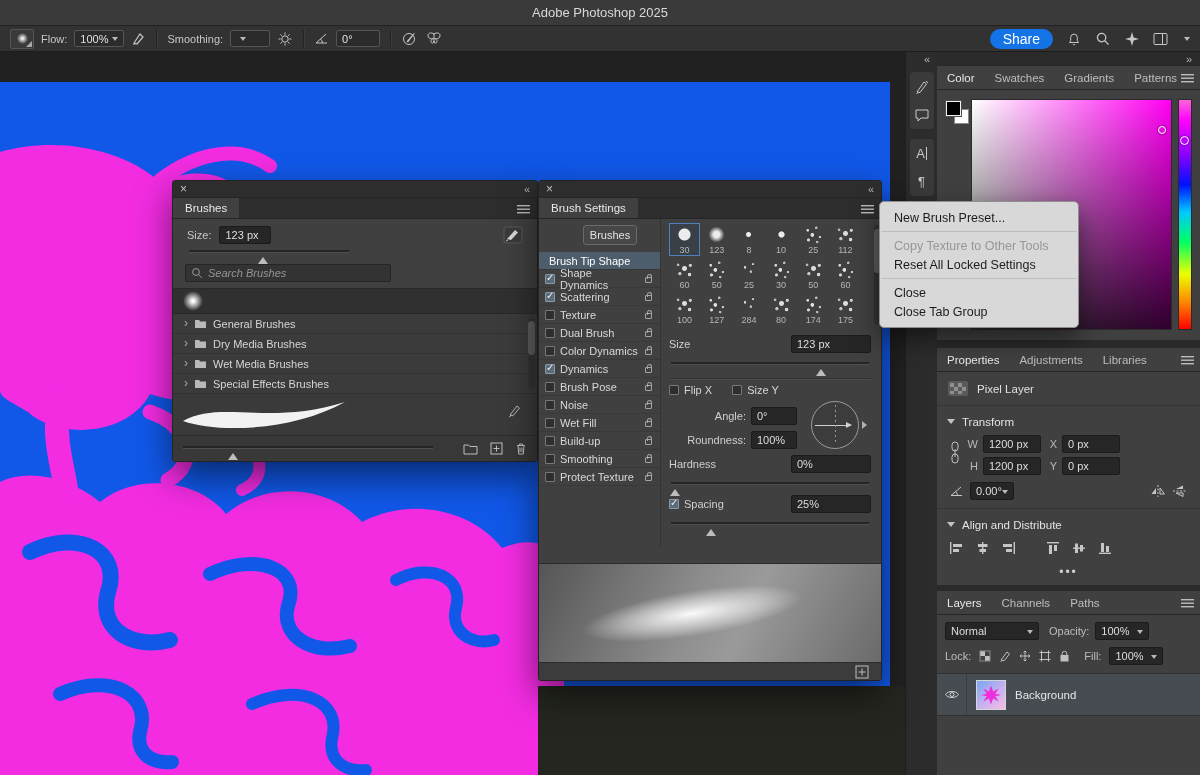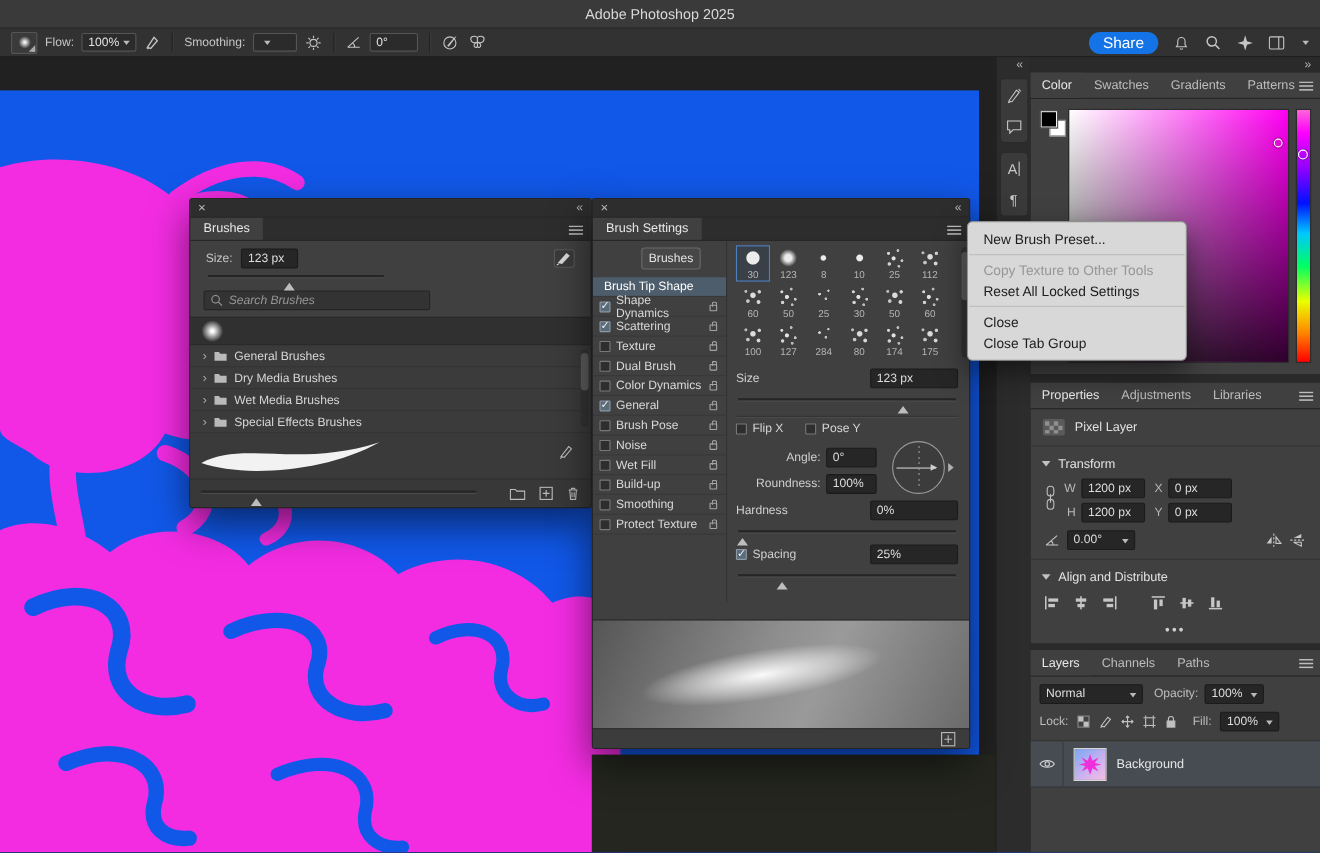--- a/index.html
+++ b/index.html
@@ -401,21 +401,21 @@
         <span class="fl">Y</span>
         <div class="field w58">0 px</div>
       </div>
     </div>
     <div class="rot-row">
       <span>
         <svg width="15" height="12" viewBox="0 0 15 12">
             <path d="M2 10.5 L12 2 M2 10.5 H13 M8.5 10.5 A6 6 0 0 0 6.6 6.6" stroke="#c6c6c6" fill="none"></path>
           </svg>
       </span>
-      <div class="field sel" style="width:62px">
+      <div class="field sel" style="width:44px">
         <span>0.00°</span>
           <span class="chv"></span>
       </div>
       <span style="flex:1"></span>
       <span>
         <svg width="16" height="14" viewBox="0 0 16 14">
             <g>
               <path d="M8 1 V13" stroke="#c6c6c6" stroke-dasharray="2 1.5"></path>
               <path d="M6 4 L1.5 10 H6 Z" fill="#c6c6c6"></path>
               <path d="M10 4 L14.5 10 H10 Z" fill="none" stroke="#c6c6c6"></path>
@@ -753,21 +753,21 @@
           <span class="sec-label">Dual Brush</span>
           <span class="lock"></span>
       </div>
       <div class="sec-row">
         <span class="cb"></span>
           <span class="sec-label">Color Dynamics</span>
           <span class="lock"></span>
       </div>
       <div class="sec-row on">
         <span class="cb"></span>
-          <span class="sec-label">General</span>
+          <span class="sec-label">Dynamics</span>
           <span class="lock"></span>
       </div>
       <div class="sec-row">
         <span class="cb"></span>
           <span class="sec-label">Brush Pose</span>
           <span class="lock"></span>
       </div>
       <div class="sec-row">
         <span class="cb"></span>
           <span class="sec-label">Noise</span>
@@ -882,21 +882,21 @@
       <div class="rt-slider">
         <div class="track"></div>
           <div class="thumb" style="left:76%"></div>
       </div>
       <div class="rt-div"></div>
       <div class="flip-row">
         <span class="cb"></span>
         <span>Flip X</span>
         <span class="gap2"></span>
         <span class="cb"></span>
-        <span>Pose Y</span>
+        <span>Size Y</span>
       </div>
       <div class="angle-block">
         <div class="angle-fields">
           <div class="af-row">
             <span class="lbl">Angle:</span>
             <div class="field w46">0°</div>
           </div>
           <div class="af-row">
             <span class="lbl">Roundness:</span>
             <div class="field w46">100%</div>

